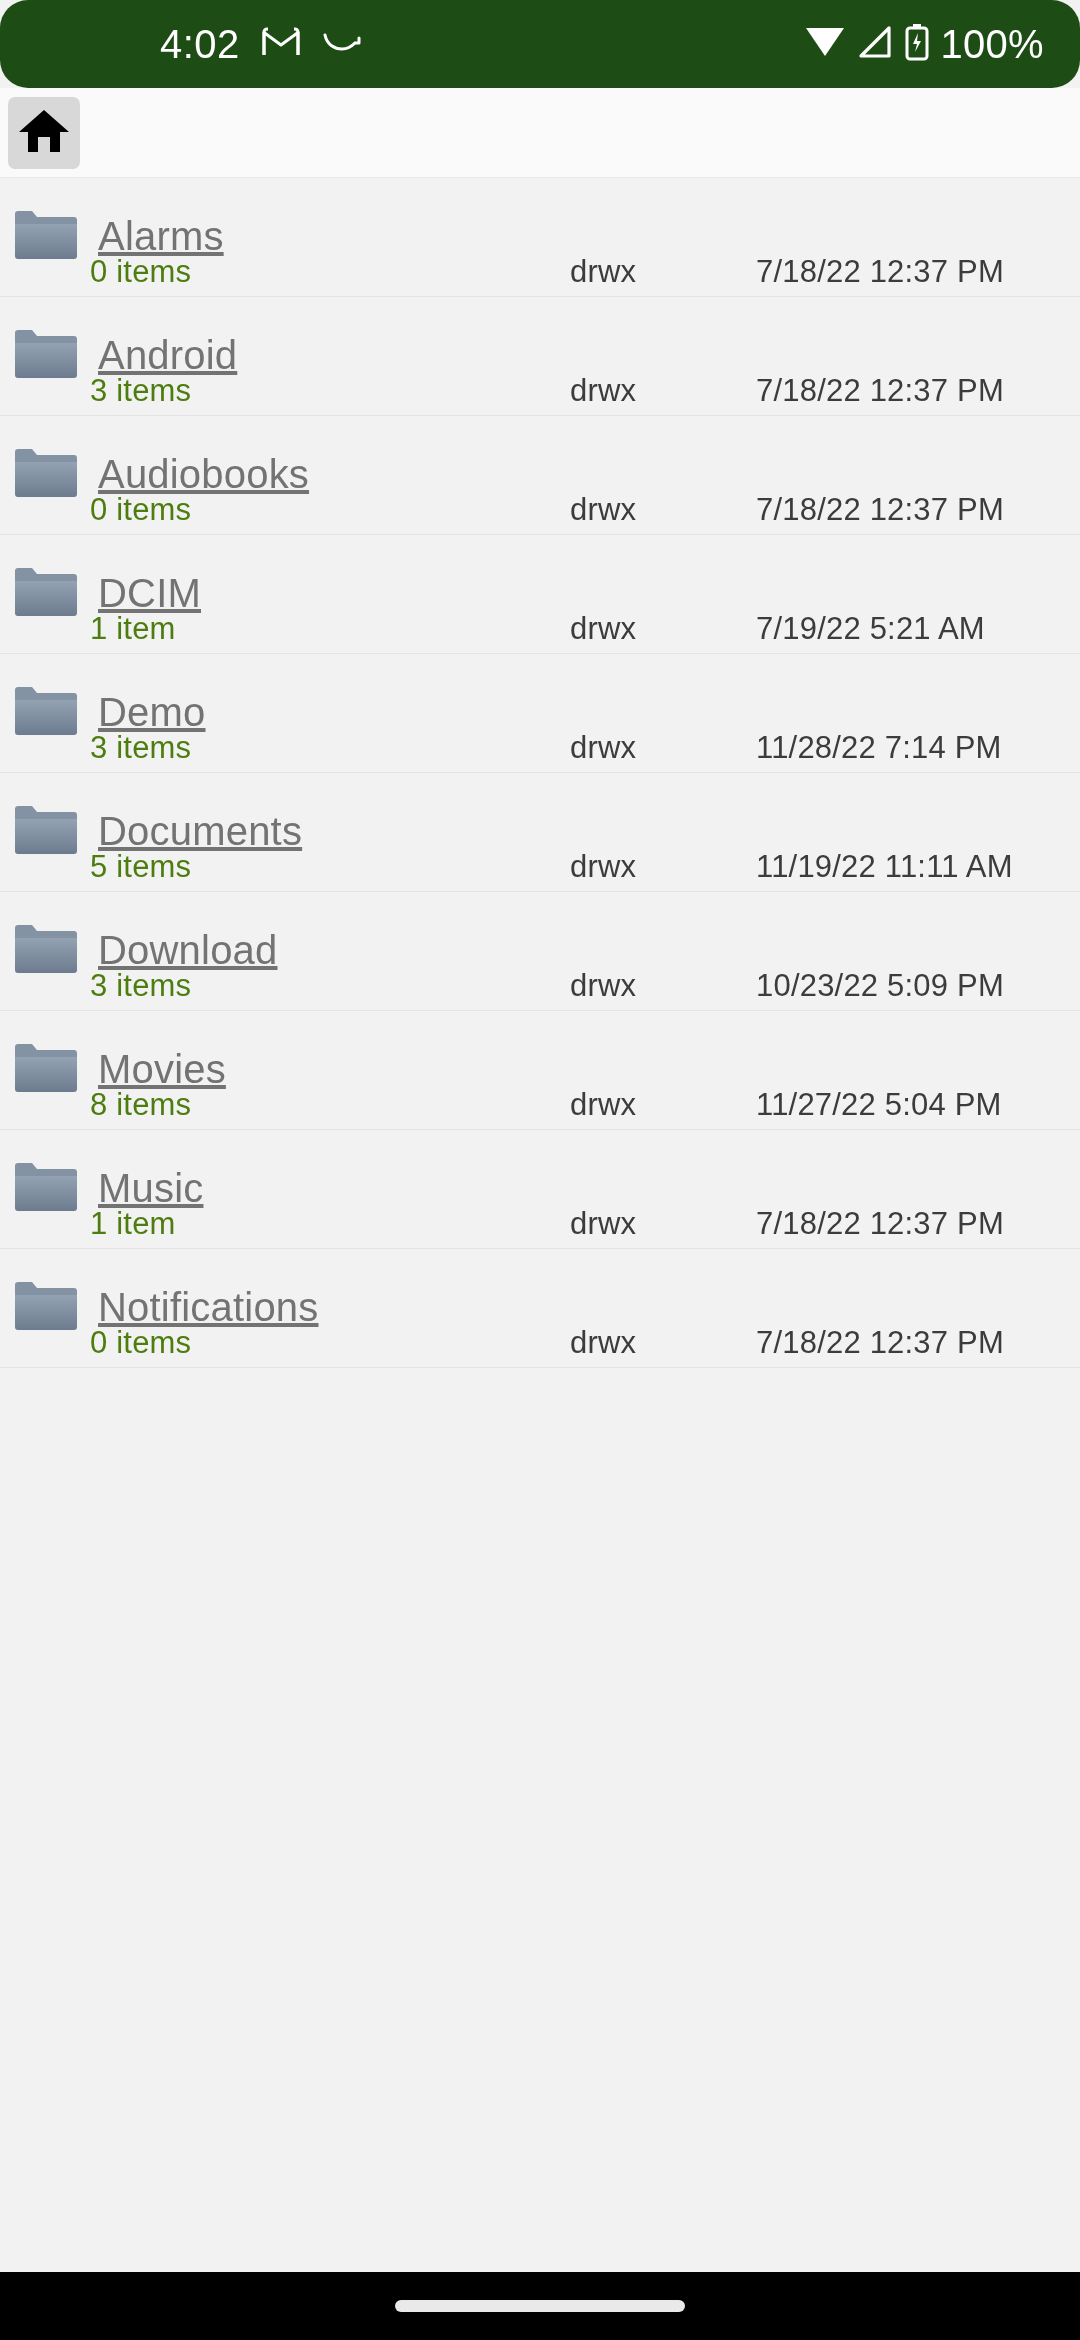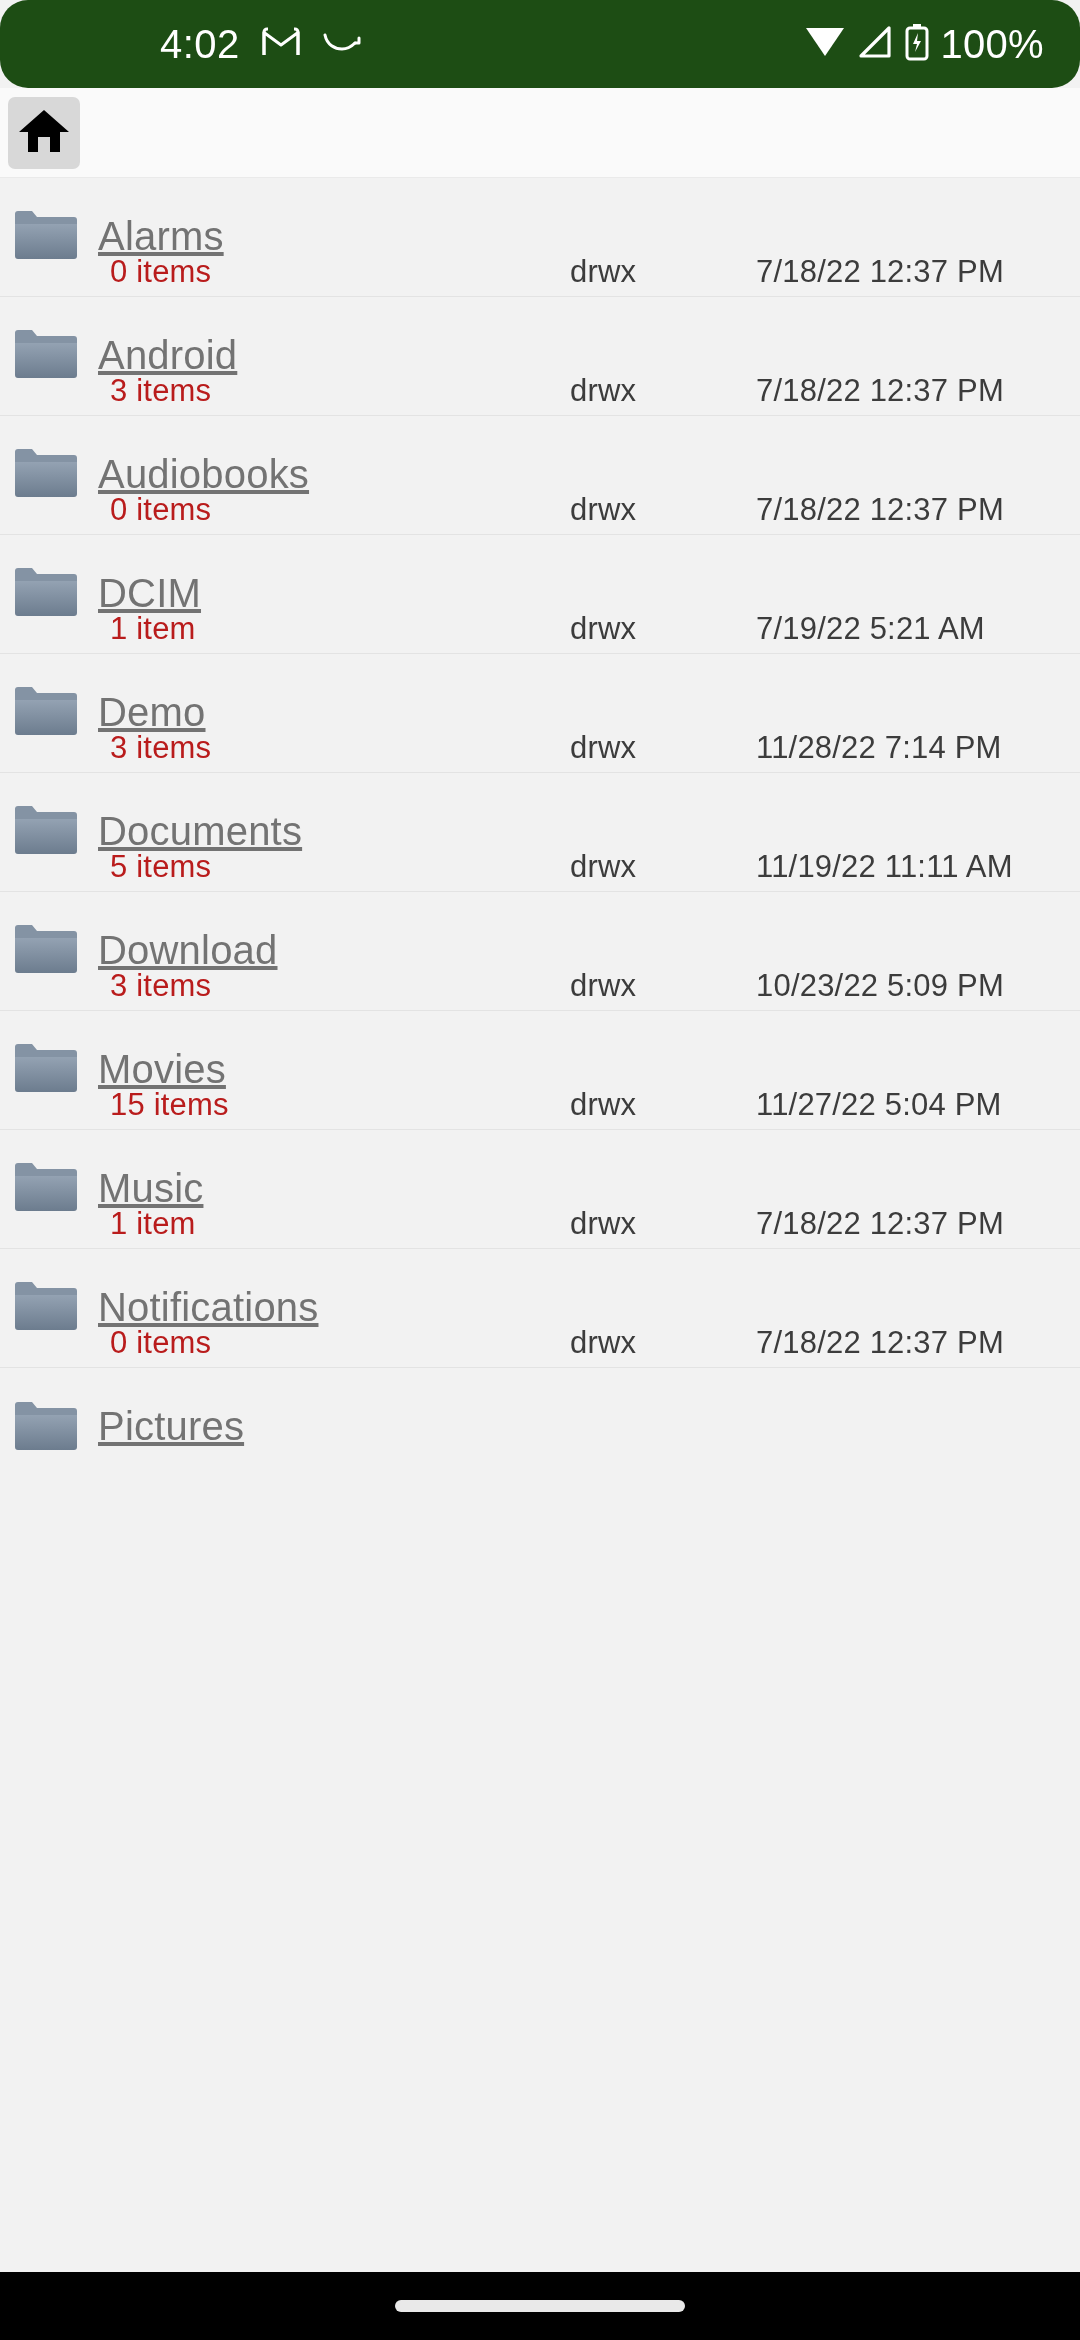--- a/index.html
+++ b/index.html
@@ -59,21 +59,21 @@
     position:relative; height:119px; display:flex; align-items:center;
     border-bottom:1px solid #e3e3e3; padding-left:10px;
   }
   .row-icon{ width:72px; flex:0 0 72px; display:flex; align-items:center;
     justify-content:center; margin-right:8px; }
   .row-body{ flex:1 1 auto; position:relative; height:100%; }
   .fname{
     position:absolute; left:8px; top:36px;
     font-size:40px; color:#737373; letter-spacing:.2px; white-space:nowrap;text-decoration:underline;
   }
-  .fmeta{ position:absolute; left:20px; top:76px; font-size:31px; color:#b91c1c;
+  .fmeta{ position:absolute; left:0; top:76px; font-size:31px; color:#4d7c0f;
     letter-spacing:.2px; white-space:nowrap; }
   .fperm{ position:absolute; left:480px; top:76px; font-size:31px; color:#3c3c3c;
     letter-spacing:.2px; white-space:nowrap; }
   .fdate{ position:absolute; left:666px; top:76px; font-size:31px; color:#3c3c3c;
     letter-spacing:.2px; white-space:nowrap;text-align:center; }
   .row.partial{ border-bottom:none; }
 
   
   .navbar{
     position:absolute; left:0; bottom:0; width:1080px; height:68px;
@@ -293,21 +293,21 @@
                 <stop offset="0" stop-color="#9fadbd"></stop>
                 <stop offset="1" stop-color="#6c7c8e"></stop>
               </linearGradient>
             </defs>
             <path d="M3 9 a3 3 0 0 1 3-3 h14 l5 6 h37 a3 3 0 0 1 3 3 v33 a3 3 0 0 1-3 3 H6 a3 3 0 0 1-3-3 Z" fill="url(#fg7)"></path>
             <path d="M3 16 h62 v-4 a3 3 0 0 0-3-3 H25 l-5-6 H6 a3 3 0 0 0-3 3 Z" fill="#8493a4"></path>
           </svg>
       </div>
       <div class="row-body">
         <span class="fname">Movies</span>
-        <span class="fmeta">15 items</span>
+        <span class="fmeta">8 items</span>
         <span class="fperm">drwx</span>
         <span class="fdate">11/27/22 5:04 PM</span>
       </div>
     </div>
 
     <div class="row">
       <div class="row-icon">
         <svg width="68" height="58" viewBox="0 0 68 58">
             <defs>
               <linearGradient id="fg8" x1="0" y1="0" x2="0" y2="1">
@@ -341,37 +341,20 @@
           </svg>
       </div>
       <div class="row-body">
         <span class="fname">Notifications</span>
         <span class="fmeta">0 items</span>
         <span class="fperm">drwx</span>
         <span class="fdate">7/18/22 12:37 PM</span>
       </div>
     </div>
 
-    <div class="row partial">
-      <div class="row-icon">
-        <svg width="68" height="58" viewBox="0 0 68 58">
-            <defs>
-              <linearGradient id="fg10" x1="0" y1="0" x2="0" y2="1">
-                <stop offset="0" stop-color="#9fadbd"></stop>
-                <stop offset="1" stop-color="#6c7c8e"></stop>
-              </linearGradient>
-            </defs>
-            <path d="M3 9 a3 3 0 0 1 3-3 h14 l5 6 h37 a3 3 0 0 1 3 3 v33 a3 3 0 0 1-3 3 H6 a3 3 0 0 1-3-3 Z" fill="url(#fg10)"></path>
-            <path d="M3 16 h62 v-4 a3 3 0 0 0-3-3 H25 l-5-6 H6 a3 3 0 0 0-3 3 Z" fill="#8493a4"></path>
-          </svg>
-      </div>
-      <div class="row-body">
-        <span class="fname">Pictures</span>
-      </div>
-    </div>
 
   </div>
 
   <div class="navbar">
     <div class="gesture-pill"></div>
   </div>
 
 </div>
 
 </body></html>

